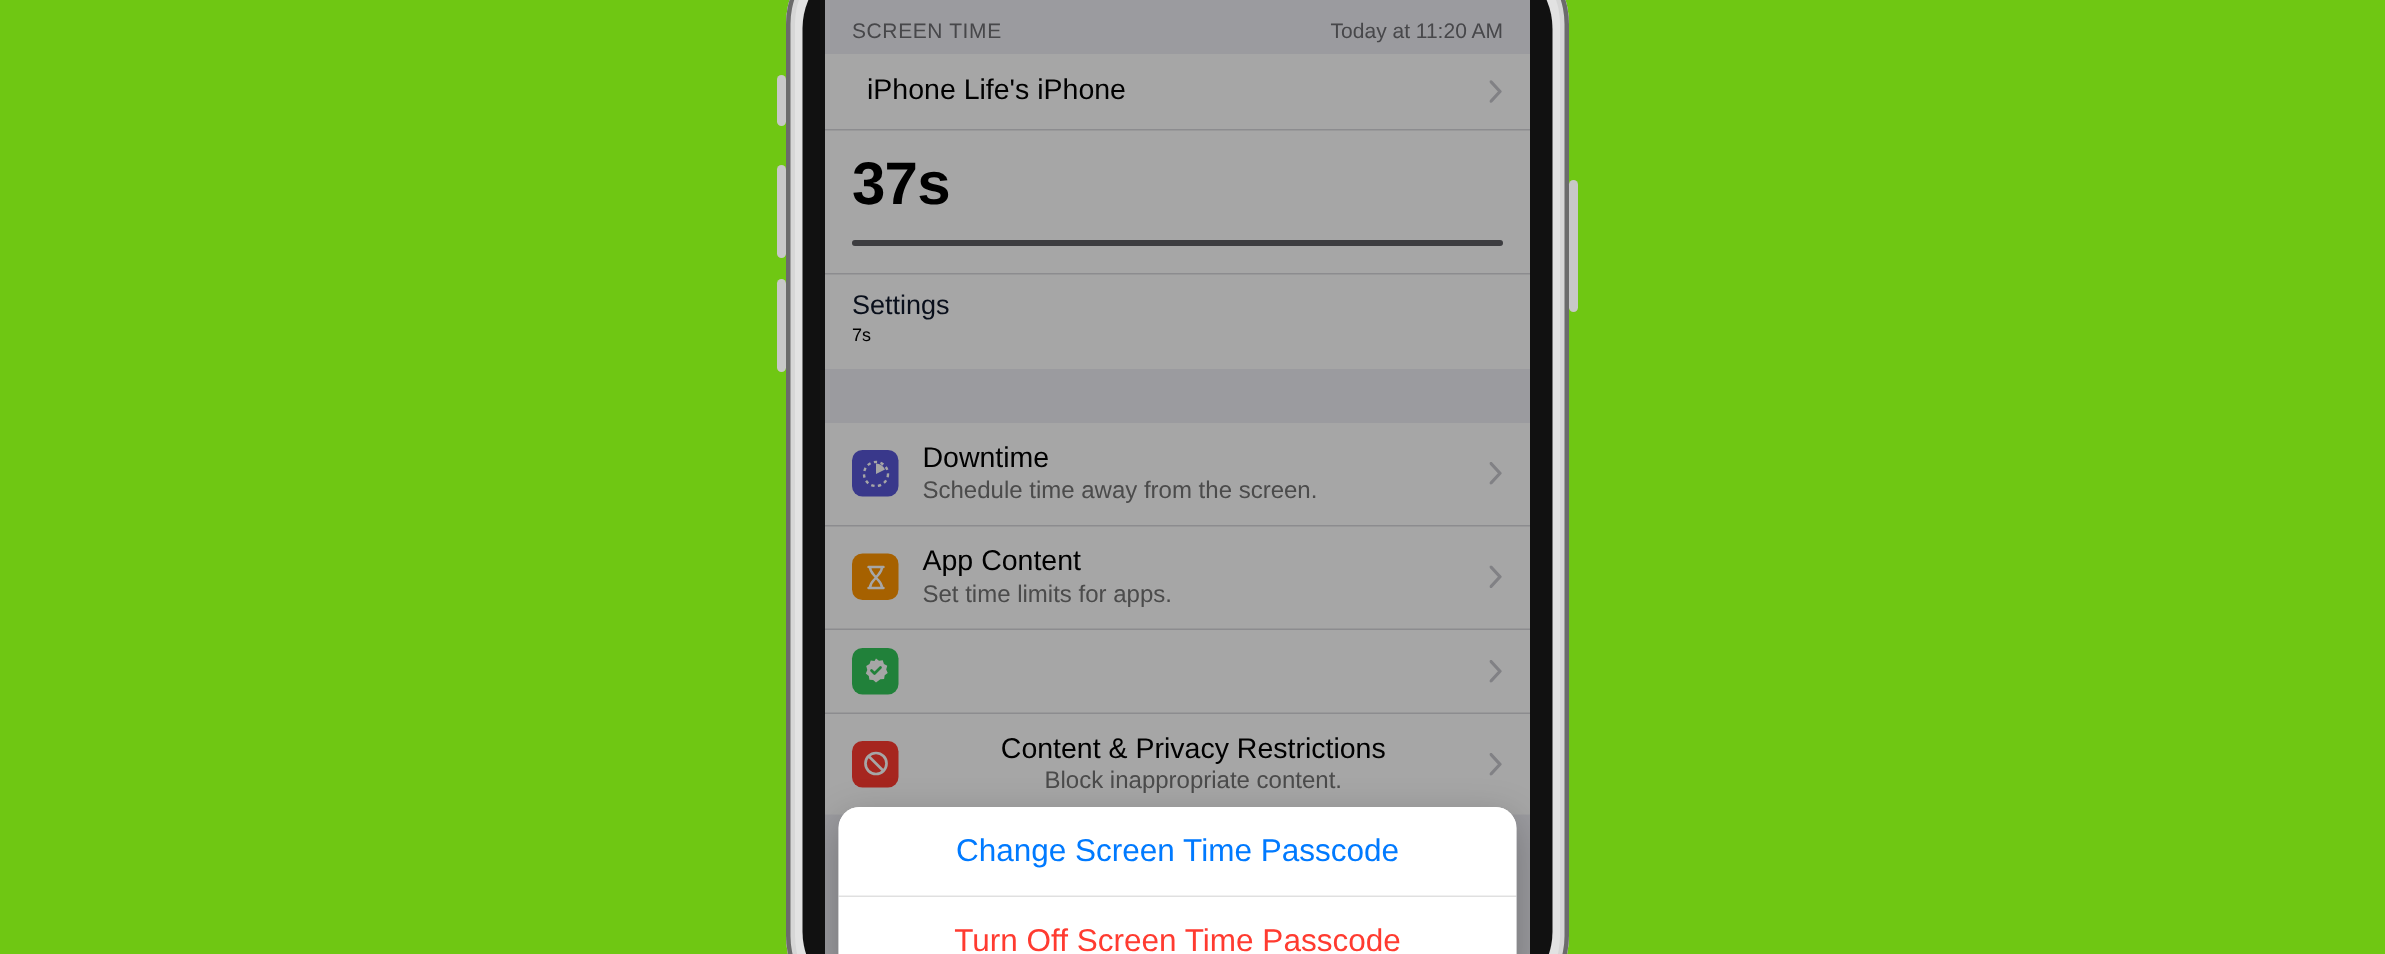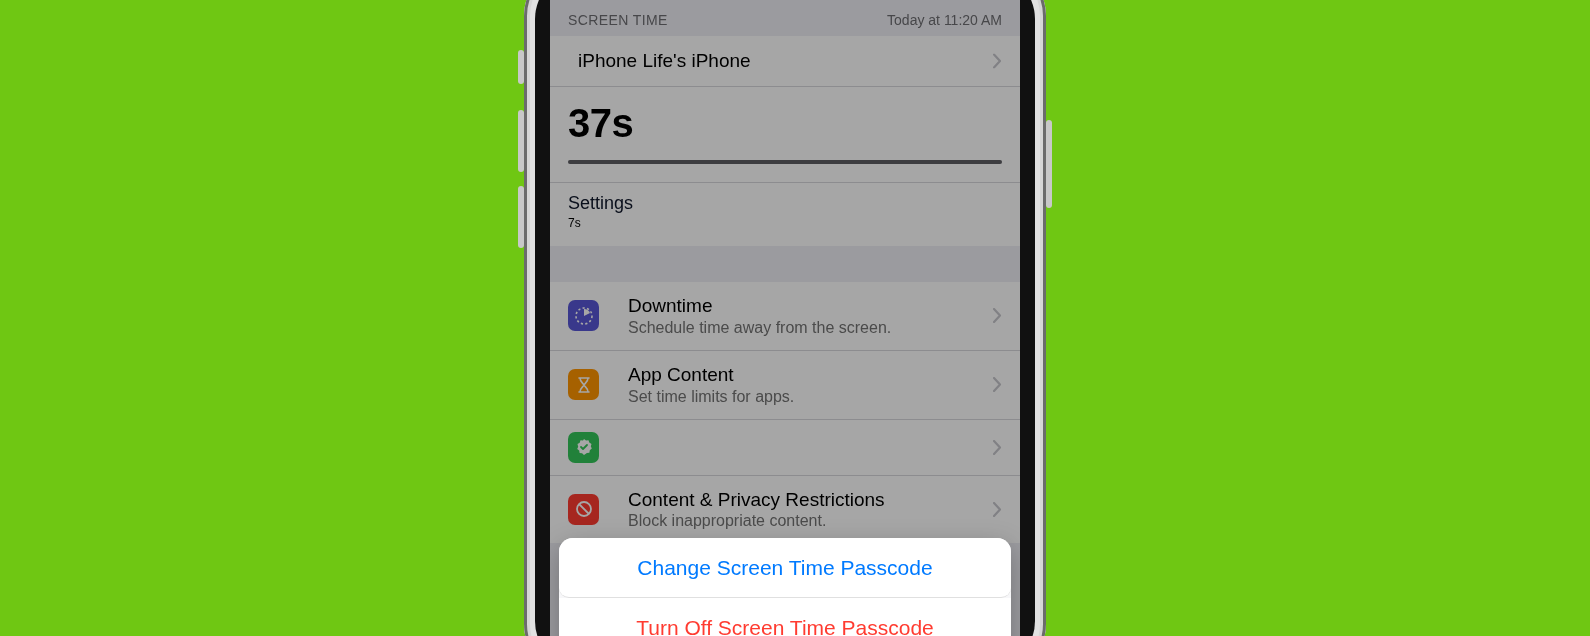--- a/index.html
+++ b/index.html
@@ -69,35 +69,35 @@
   .usage-value { font-size:40px; font-weight:700; color:#000; letter-spacing:-.5px; }
   .bar-track { margin-top:14px; height:4px; background:#e5e5ea; border-radius:2px; position:relative; }
   .bar-fill { height:100%; background:#5e5e63; width:100%; border-radius:2px; }
   .app-usage { padding: 10px 18px 16px 18px; }
   .app-usage .app-name { color:#0f172a; font-size:18px; }
   .app-usage .app-time { color:#000; font-size:12px; margin-top:2px; }
 
   .gap { height: 36px; }
 
   .option-row { display:flex; align-items:center; padding: 12px 18px; border-bottom: 1px solid #d8d8dc; }
-  .option-row:last-child { border-bottom:none; }
+  .option-row:last-child { border-bottom:none;text-align:center; }
   .icon-box {
     width:31px; height:31px; border-radius:7px; flex:0 0 31px;
     display:flex; align-items:center; justify-content:center;
     margin-right:16px; color:#fff;
   }
   .icon-box.purple { background:#5856d6; }
   .icon-box.orange { background:#ff9500; }
   .icon-box.green  { background:#34c759; }
   .icon-box.red    { background:#ff3b30; }
   .opt-text { flex:1 1 auto; padding-right:26px; }
   .opt-title { font-size:19px; color:#000; line-height:1.25; }
   .opt-sub { font-size:16px; color:#737373; line-height:1.25; }
   .option-row .chev { position:absolute; right:18px; color:#c7c7cc; }
-  .option-row { position:relative;gap:13px; }
+  .option-row { position:relative; }
 
   svg { display:block; }
 
   
   .sheet {
     position:absolute;
     left: 9px; right: 9px;
     bottom: -4px;
     z-index: 10;
   }
@@ -108,21 +108,21 @@
     box-shadow: 0 8px 26px rgba(0,0,0,.25);
   }
   .sheet-btn {
     height:60px;
     display:flex; align-items:center; justify-content:center;
     font-size:21px;
     border-bottom:1px solid rgba(0,0,0,.12);
     background:#fff;
   }
   .sheet-btn:last-child { border-bottom:none; }
-  .sheet-btn.blue { color:#007aff;border-radius:10px; }
+  .sheet-btn.blue { color:#007aff; }
   .sheet-btn.red  { color:#ff3b30; }
 </style>
 </head>
 <body>
 
 <div class="phone-frame">
   <div class="side-btn left1"></div>
   <div class="side-btn left2"></div>
   <div class="side-btn left3"></div>
   <div class="side-btn right1"></div>

